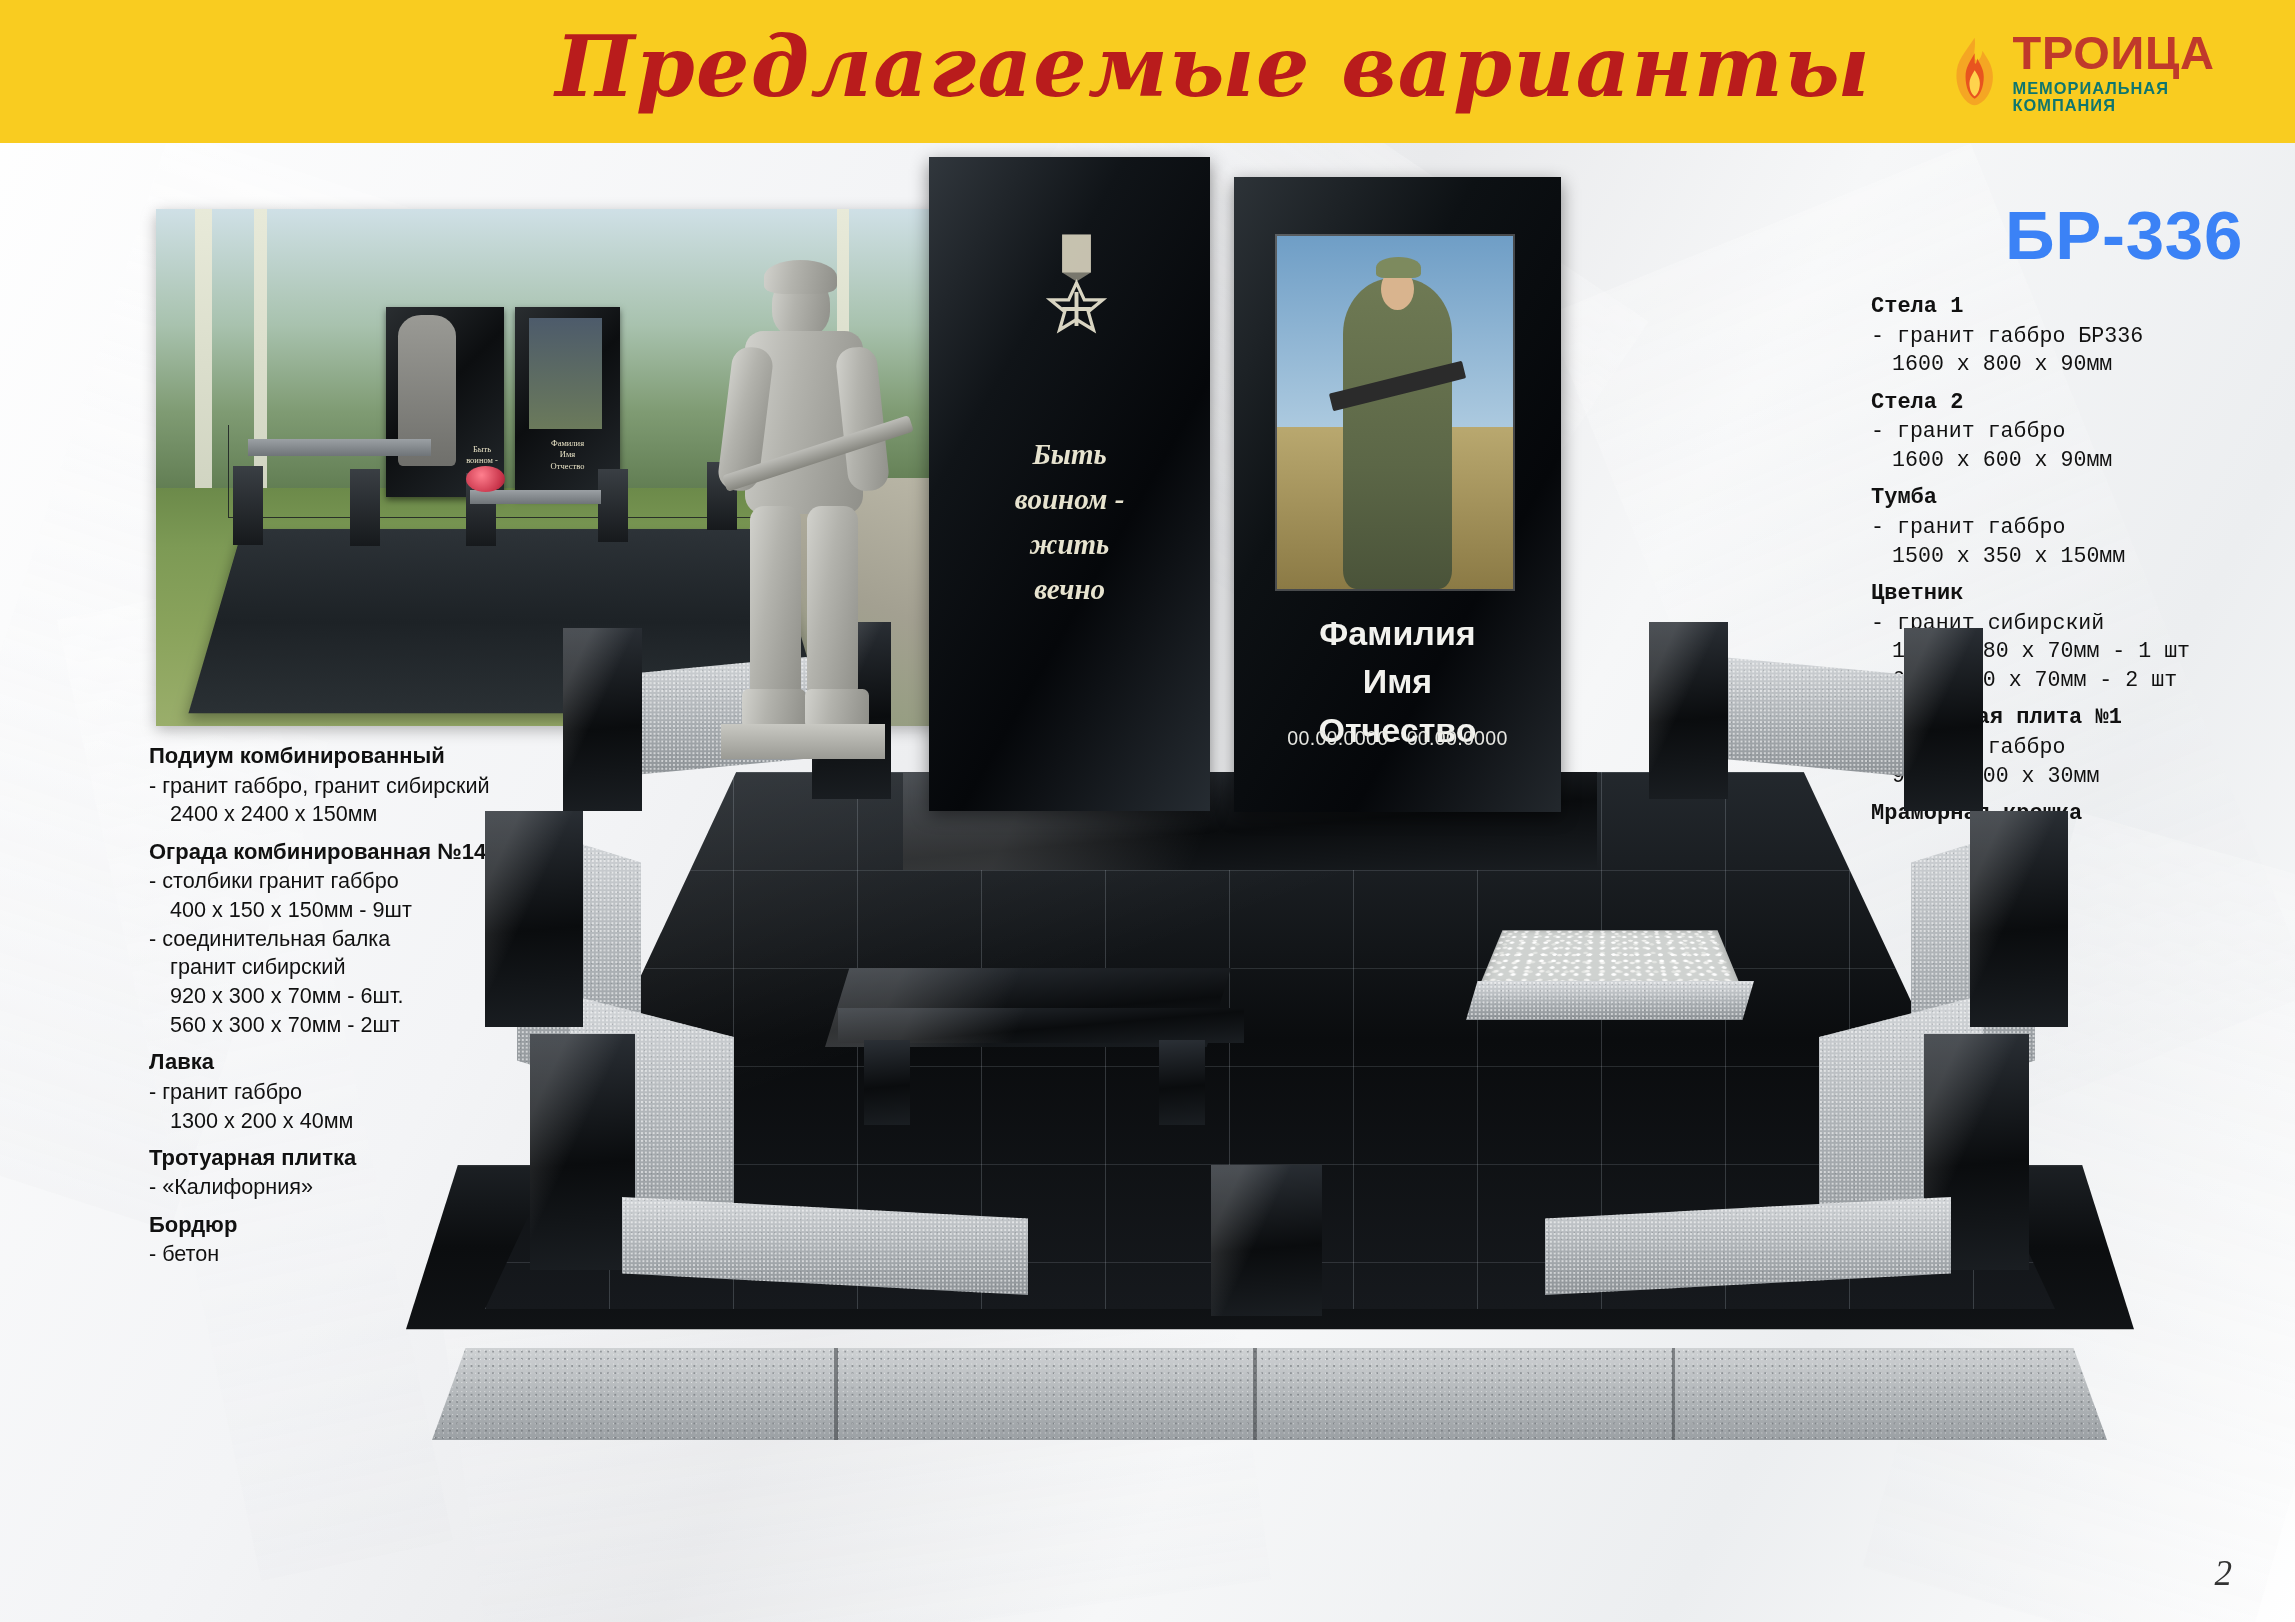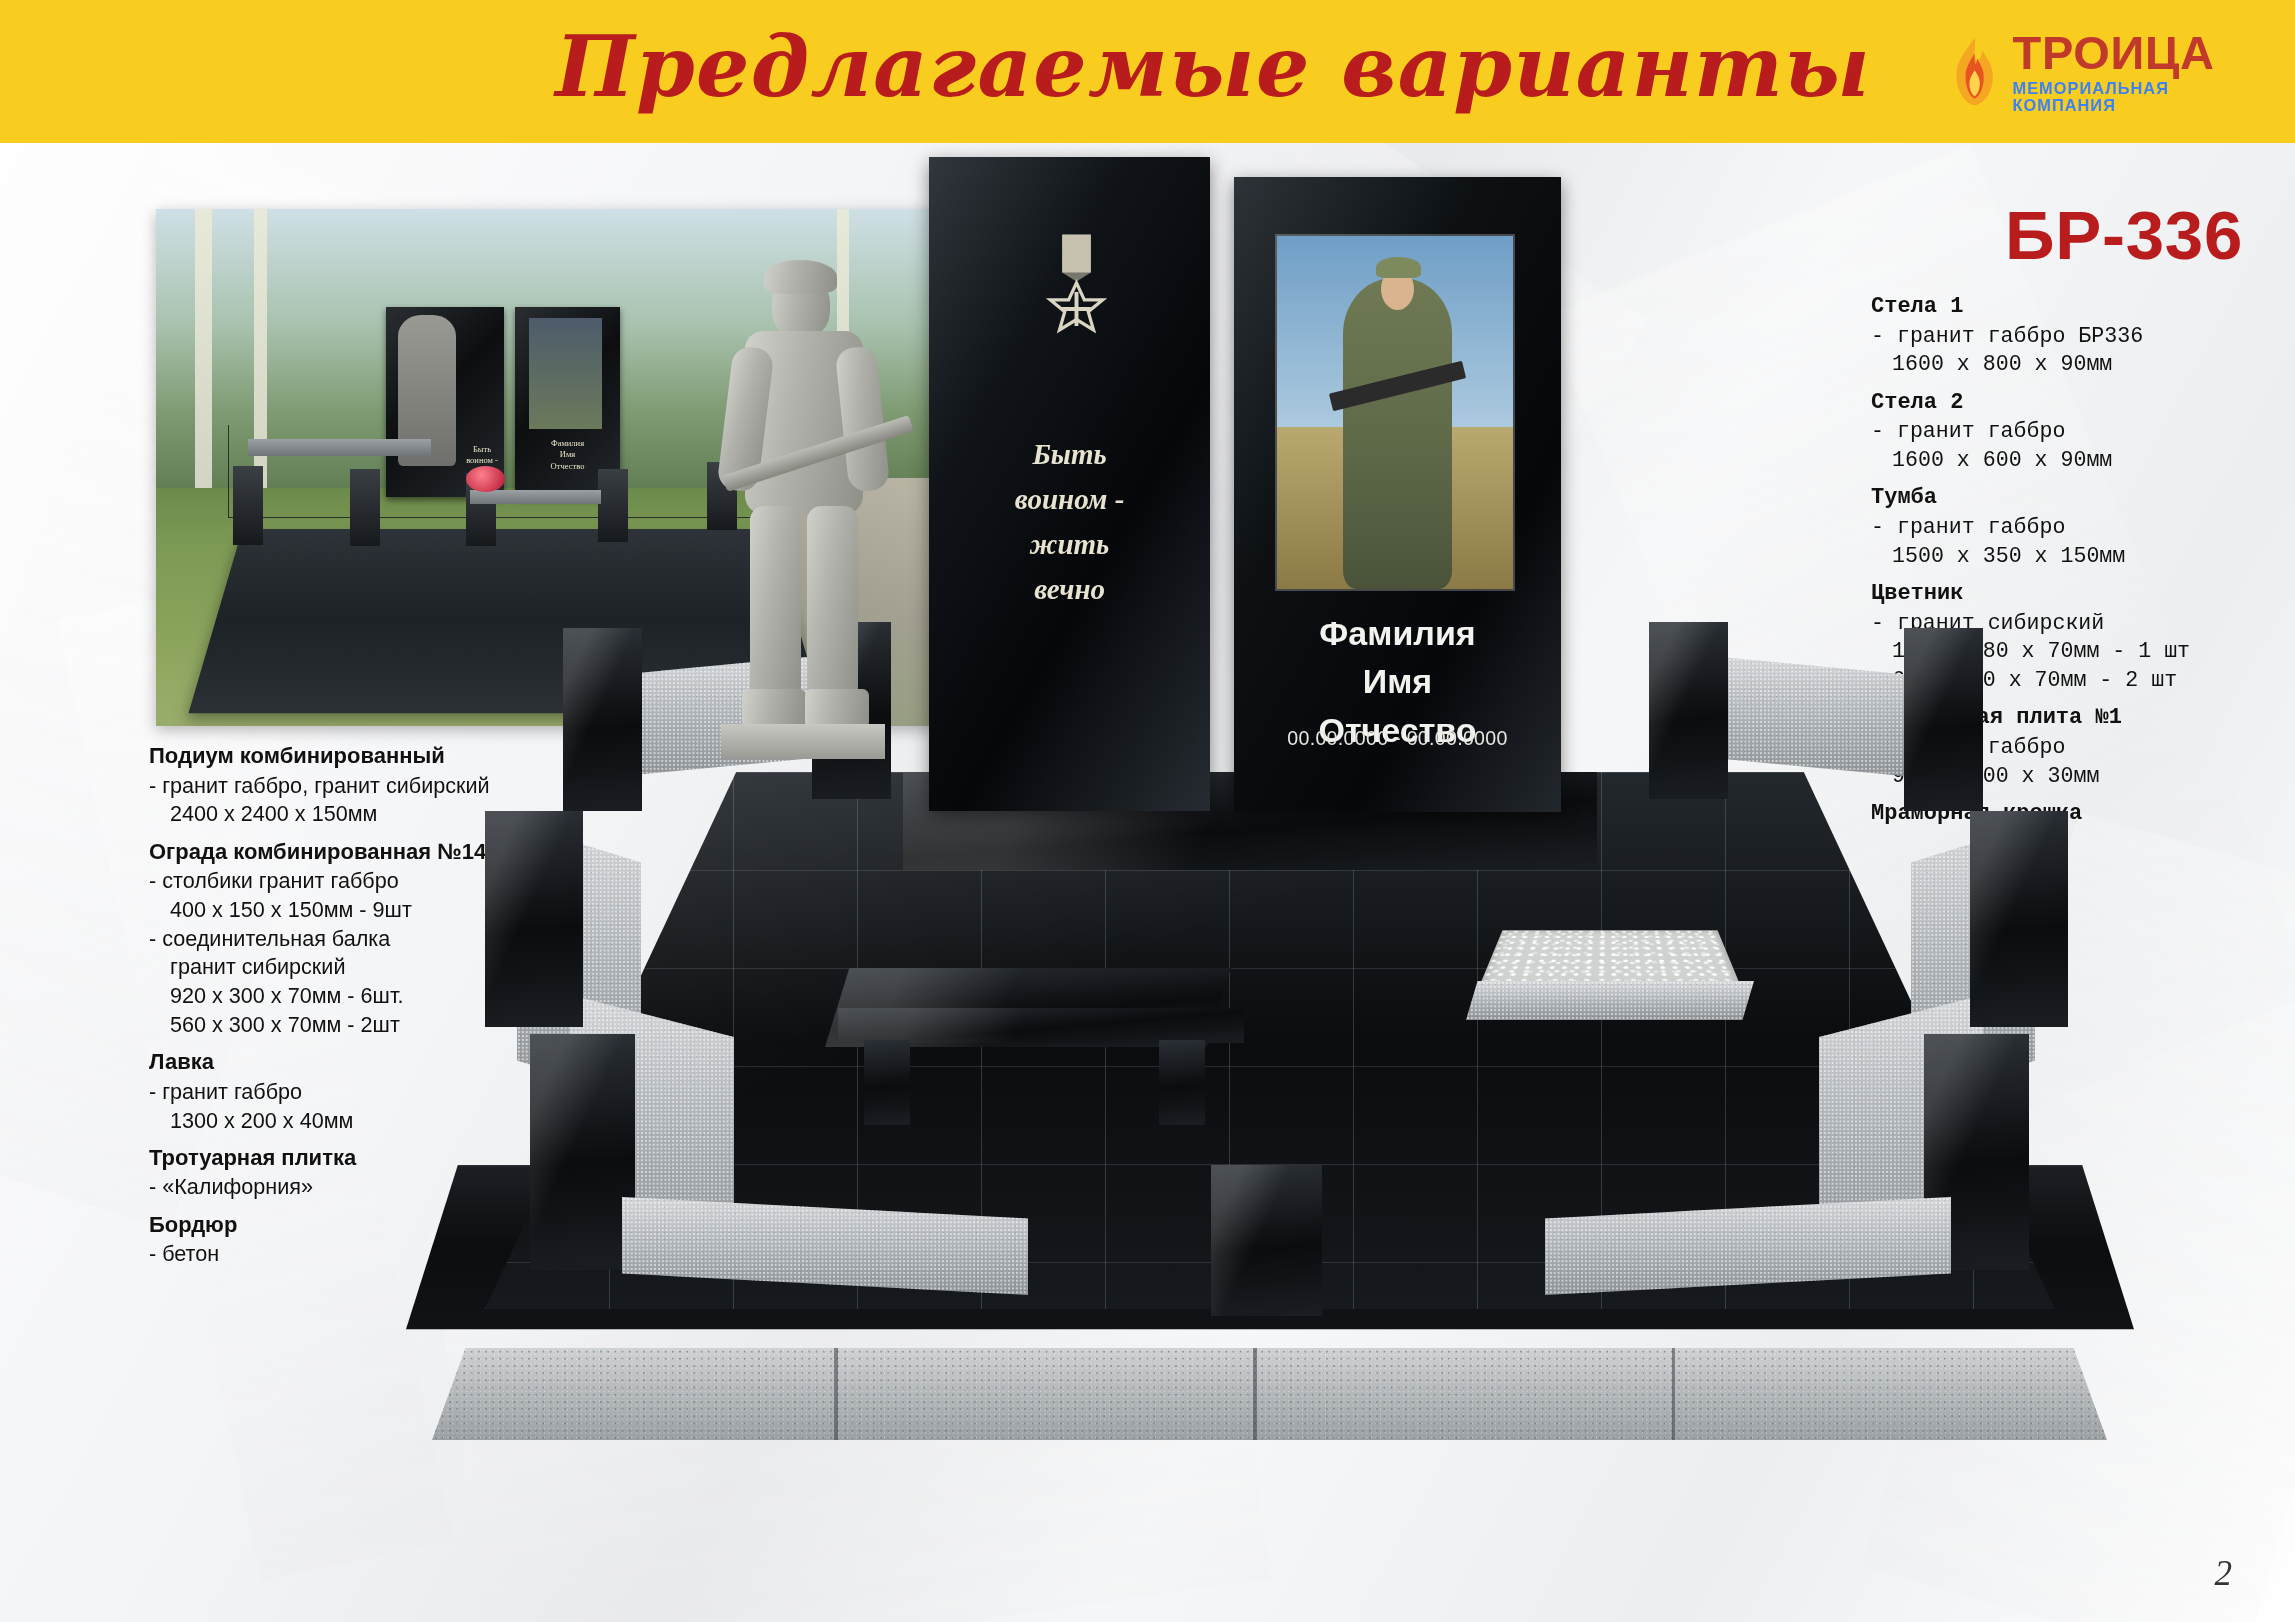--- a/index.html
+++ b/index.html
@@ -82,21 +82,21 @@
     font-weight: 700;
     font-size: 47px;
     letter-spacing: 0.7px;
     color: #c0392b;
   }
   .logo-sub {
     font-family: "Liberation Sans", sans-serif;
     font-weight: 700;
     font-size: 16.4px;
     letter-spacing: 1px;
-    color: #3b82f6;
+    color: #0f766e;
     margin-top: 4.6px;
   }
 
   
   .photo-frame {
     position: absolute;
     left: 156px;
     top: 209px;
     width: 779px;
     height: 517px;
@@ -199,21 +199,21 @@
 
   
   .model-code {
     position: absolute;
     right: 52px;
     top: 196px;
     font-family: "Liberation Sans", sans-serif;
     font-weight: 700;
     font-size: 69px;
     letter-spacing: 0.7px;
-    color: #b91c1c;
+    color: #3b82f6;
     text-align: right;
     width: 458px;
   }
   .right-specs {
     position: absolute;
     left: 1871px;
     top: 294px;
     width: 406px;
     font-family: Liberation Mono, monospace;
     color: #111;

